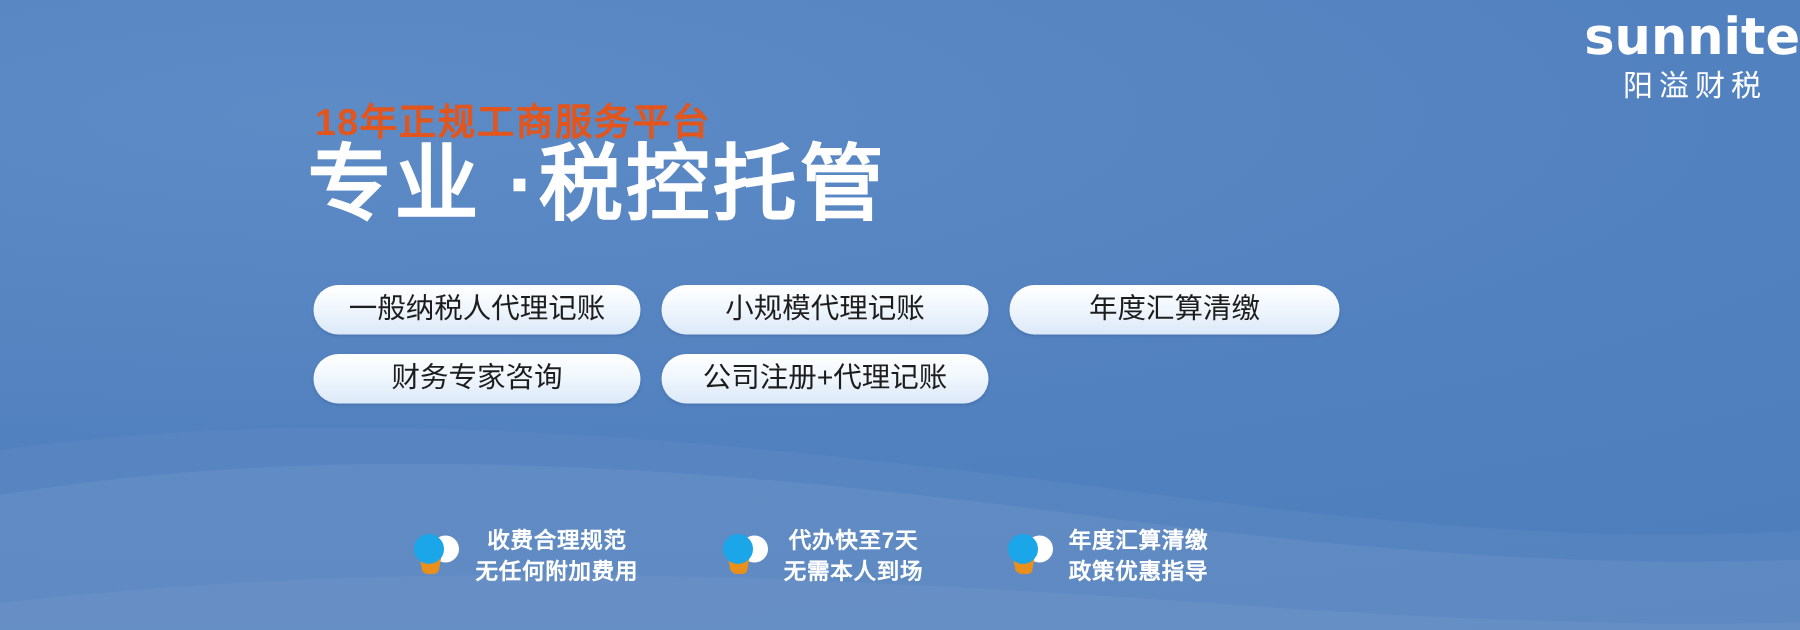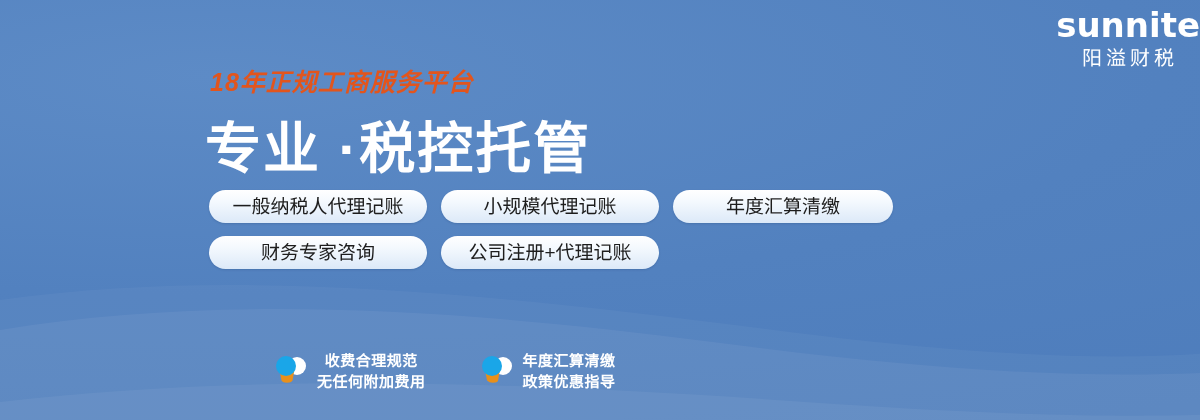--- a/index.html
+++ b/index.html
@@ -71,23 +71,22 @@
     position: absolute;
     left: 205px;
     top: 70px;
   }
   .eyebrow {
     color: #e2551d;
     font-size: 25px;
     font-weight: 700;
     letter-spacing: 1px;
     line-height: 1;
-    margin: 0 0 26px 5px;
-    white-space: nowrap;
-    font-style: italic;
+    margin: 0 0 0 5px;
+    white-space: nowrap;
   }
   .title {
     color: #ffffff;
     font-size: 56px;
     font-weight: 700;
     letter-spacing: 2px;
     line-height: 1;
     margin: 0;
     white-space: nowrap;
   }
@@ -226,28 +225,39 @@
         <span class="ic-moon"></span>
         <span class="ic-drop"></span>
         <span class="ic-dot"></span>
       </span>
       <span class="feature-text">
         <span class="l1">收费合理规范</span>
         <span class="l2">无任何附加费用</span>
       </span>
     </div>
 
-
     <div class="feature">
       <span class="feature-icon">
         <span class="ic-moon"></span>
         <span class="ic-drop"></span>
         <span class="ic-dot"></span>
       </span>
       <span class="feature-text">
+        <span class="l1">代办快至7天</span>
+        <span class="l2">无需本人到场</span>
+      </span>
+    </div>
+
+    <div class="feature">
+      <span class="feature-icon">
+        <span class="ic-moon"></span>
+        <span class="ic-drop"></span>
+        <span class="ic-dot"></span>
+      </span>
+      <span class="feature-text">
         <span class="l1">年度汇算清缴</span>
         <span class="l2">政策优惠指导</span>
       </span>
     </div>
 
   </div>
 
 </div>
 
 </body></html>

